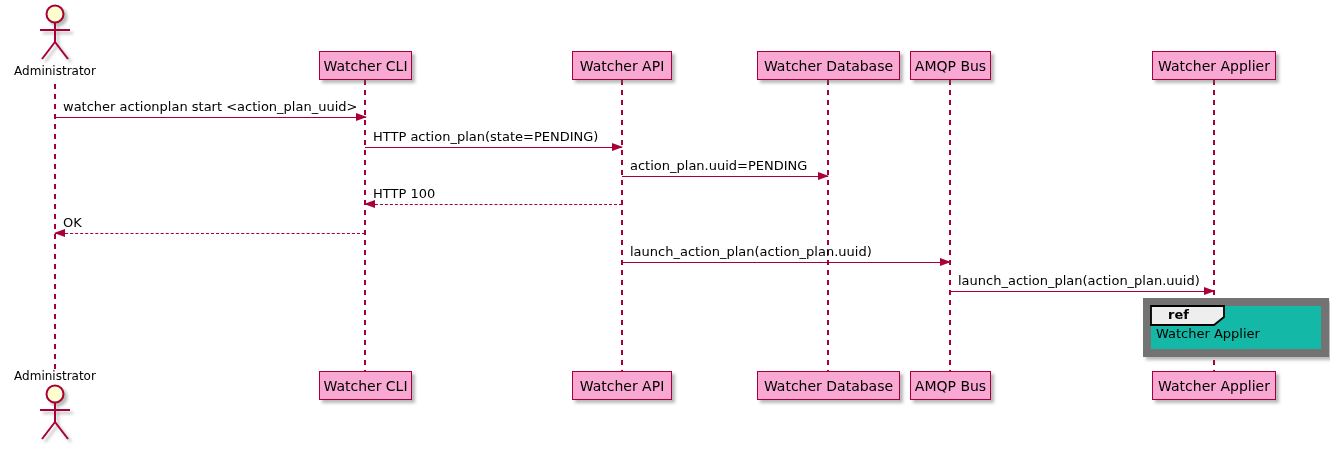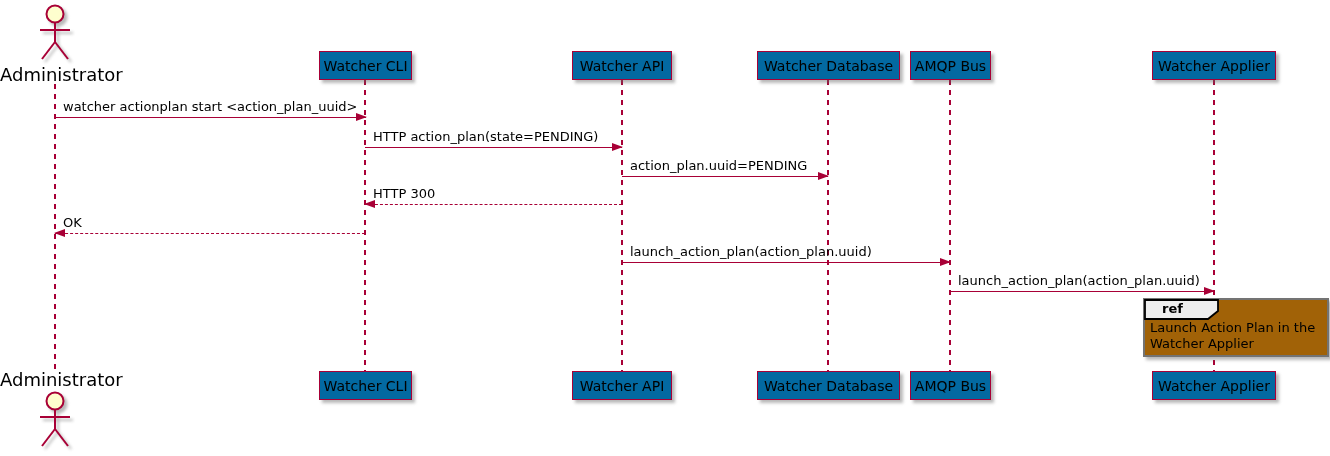--- a/index.html
+++ b/index.html
@@ -2,38 +2,38 @@
 <html><head>
 <meta charset="utf-8">
 <style>
   html,body { margin:0; padding:0; background:#ffffff; }
   body { font-family:"DejaVu Sans","Liberation Sans",sans-serif; color:#000; }
   .diagram { position:relative; width:1330px; height:456px; background:#fff; overflow:hidden; }
 
   .lifeline { position:absolute; width:2px;
     background-image:repeating-linear-gradient(to bottom,#A80036 0,#A80036 5px,transparent 5px,transparent 10px); }
 
-  .pbox { position:absolute; height:29px; background:#0369a1; border:1.6px solid #A80036;
+  .pbox { position:absolute; height:29px; background:#f9a8d4; border:1.6px solid #A80036;
     box-shadow:3px 3px 3px rgba(100,100,100,0.45); box-sizing:border-box;
     display:flex; align-items:center; justify-content:center;
     font-size:14px; white-space:nowrap; }
 
   .actor { position:absolute; width:110px; text-align:center; }
   .actor svg { display:block; margin:0 auto; filter:drop-shadow(3px 3px 1.5px rgba(100,100,100,0.45)); }
-  .actor-label { font-size:18px; white-space:nowrap; }
+  .actor-label { font-size:12px; white-space:nowrap; }
 
   .msg { position:absolute; height:0; }
   .msg .line { position:absolute; left:0; right:0; top:0; height:0; border-top:1.5px solid #A80036; }
   .msg.dashed .line { border-top-style:dashed; border-top-width:1.2px; }
   .msg .label { position:absolute; bottom:3px; left:8px; font-size:13px; white-space:nowrap;margin-top:38px; }
   .arr { position:absolute; width:0; height:0; top:-4px; }
   .arr.right { right:-1px; border-left:11px solid #A80036; border-top:4.5px solid transparent; border-bottom:4.5px solid transparent; }
   .arr.left  { left:-1px; border-right:11px solid #A80036; border-top:4.5px solid transparent; border-bottom:4.5px solid transparent; }
 
-  .refbox { position:absolute; background:#a16207; border:2px solid #737373;
+  .refbox { position:absolute; background:#14b8a6; border:8px solid #737373;
     box-shadow:3px 3px 3px rgba(100,100,100,0.45); box-sizing:border-box;padding-left:15px; }
   .ref-tab { position:absolute; top:-1px; left:-1px; }
   .ref-kw { position:absolute; top:1px; left:17px; font-size:13px; font-weight:bold; }
   .ref-body { position:absolute; top:20px; left:5px; right:3px; font-size:13px; line-height:16px; white-space:nowrap; }
 </style>
 </head>
 <body>
 
 <div class="diagram">
 
@@ -73,21 +73,21 @@
     <span class="arr right"></span>
   </div>
 
   <div class="msg solid" style="left:622px; top:176px; width:206px;">
     <span class="label">action_plan.uuid=PENDING</span>
     <div class="line"></div>
     <span class="arr right"></span>
   </div>
 
   <div class="msg dashed" style="left:365px; top:204px; width:257px;">
-    <span class="label">HTTP 300</span>
+    <span class="label">HTTP 100</span>
     <div class="line"></div>
     <span class="arr left"></span>
   </div>
 
   <div class="msg dashed" style="left:55px; top:233px; width:310px;">
     <span class="label">OK</span>
     <div class="line"></div>
     <span class="arr left"></span>
   </div>
 
@@ -102,21 +102,20 @@
     <div class="line"></div>
     <span class="arr right"></span>
   </div>
 
   <div class="refbox" style="left:1143px; top:298px; width:186px; height:59px;">
     <svg class="ref-tab" width="76" height="21" viewBox="0 0 76 21">
       <path d="M1,1 H74 V12 L64,20 H1 Z" fill="#EEEEEE" stroke="#000000" stroke-width="1.8"></path>
     </svg>
     <span class="ref-kw">ref</span>
     <div class="ref-body">
-      <div>Launch Action Plan in the</div>
       <div>Watcher Applier</div>
     </div>
   </div>
 
   <div class="pbox" style="left:319px; top:371px; width:93px;">Watcher CLI</div>
   <div class="pbox" style="left:572px; top:371px; width:100px;">Watcher API</div>
   <div class="pbox" style="left:757px; top:371px; width:143px;">Watcher Database</div>
   <div class="pbox" style="left:910px; top:371px; width:81px;">AMQP Bus</div>
   <div class="pbox" style="left:1152px;top:371px; width:124px;">Watcher Applier</div>
 

